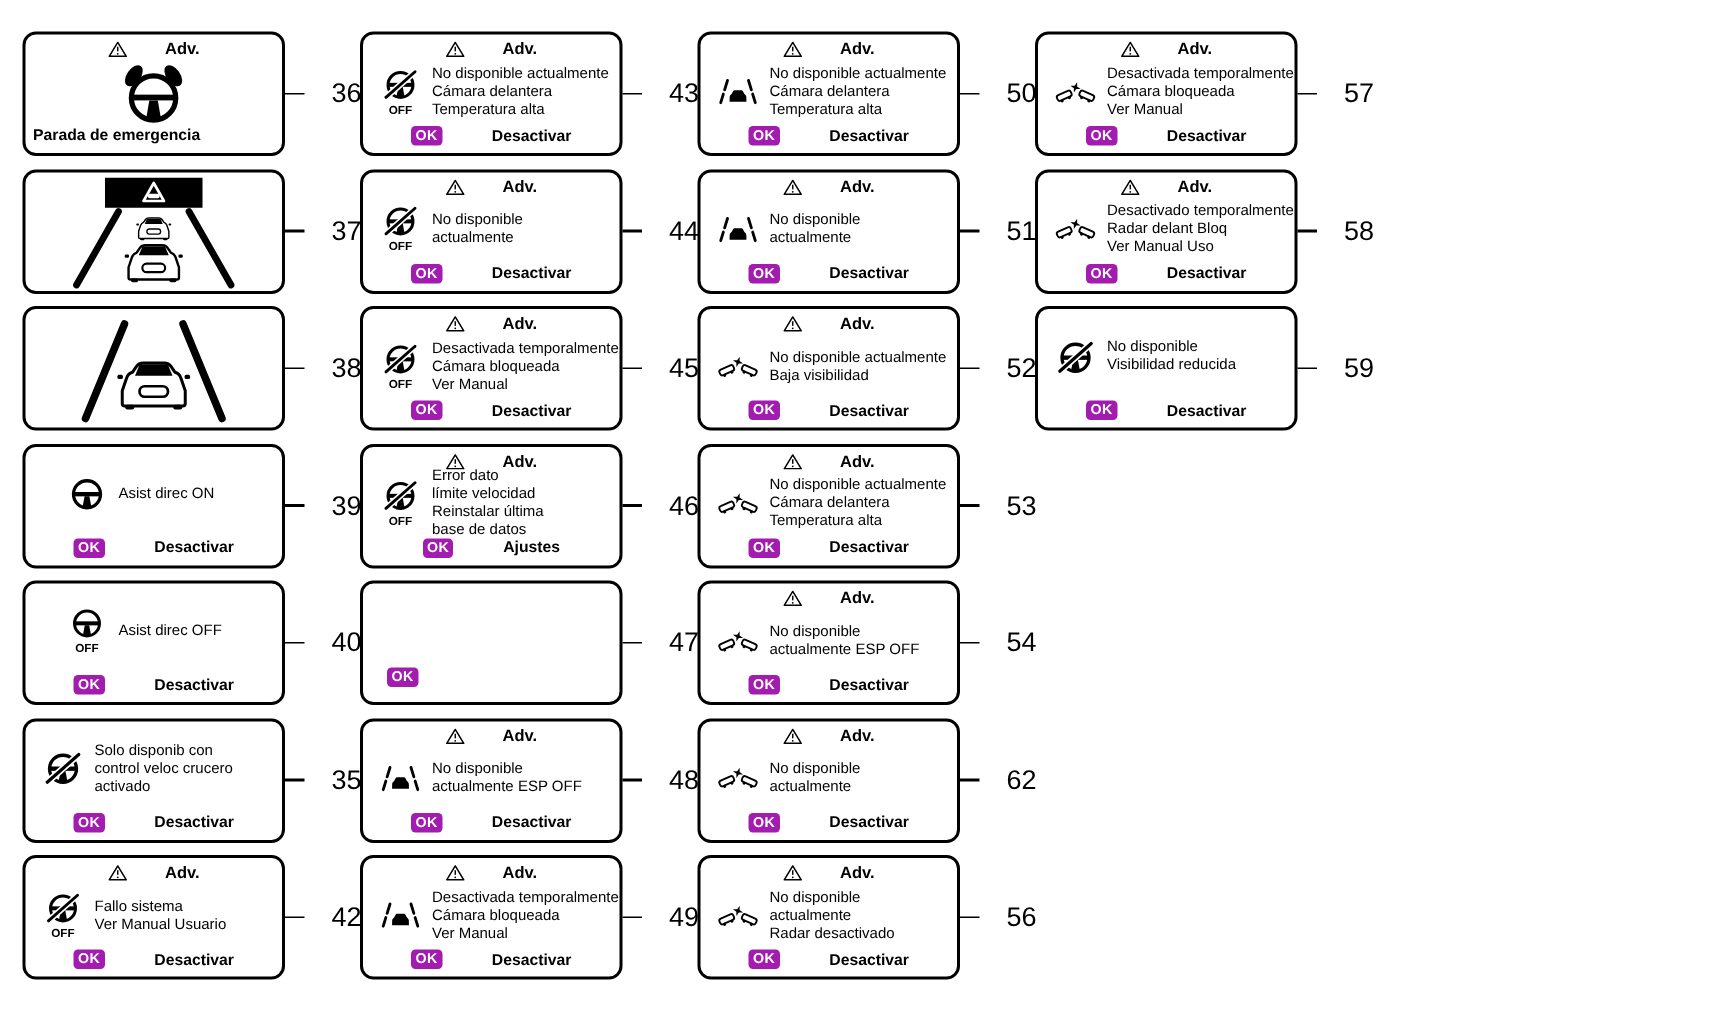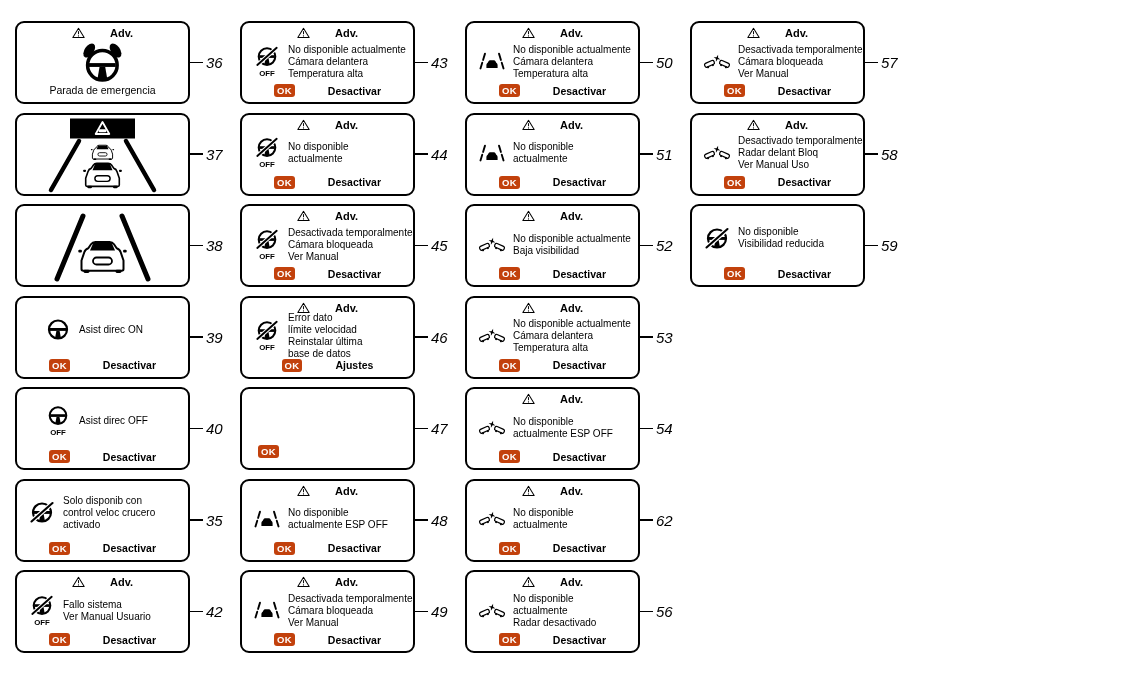--- a/index.html
+++ b/index.html
@@ -8,39 +8,39 @@
     font-family:"Liberation Sans",sans-serif;color:#000;overflow:hidden;
   }
   .column{position:absolute;top:21px;display:flex;flex-direction:column;gap:8.5px;}
   .card-row{display:flex;align-items:center;}
   .box{
     width:175px;height:83px;border:2px solid #000;border-radius:9px;background:#fff;
     box-sizing:border-box;display:flex;flex-direction:column;padding:3px 5px 5px 5px;
     position:relative;flex:none;
   }
   .leader{width:13px;height:1.6px;background:#000;flex:none;}
-  .ref{font-size:15px;margin-left:3px;color:#000;font-style:italic;}
+  .ref{font-size:18px;margin-left:18px;color:#000;}
   .hdr{display:flex;justify-content:center;align-items:center;gap:25px;padding-top:1px;flex:none;}
   .tri svg{width:13px;height:11.5px;display:block;}
   .adv{font-weight:bold;font-size:11px;}
   .body{flex:1;display:flex;align-items:center;gap:7px;padding-left:6px;min-height:0;}
   .body.indent{padding-left:22px;}
   .icon-sm{flex:none;width:28px;display:flex;justify-content:center;align-items:flex-end;}
   .icon-sm svg{width:26px;display:block;}
   .icon-sm svg.wide{width:31px;}
   .lines{font-weight:normal;font-size:10px;line-height:1.2;white-space:nowrap;}
   .foot{display:flex;justify-content:center;align-items:center;gap:5px;flex:none;}
   .okb{
-    background:#c2410c;color:#fff;font-weight:bold;font-size:9.5px;
+    background:#a21caf;color:#fff;font-weight:bold;font-size:9.5px;
     padding:0 3px;border-radius:3px;line-height:13px;letter-spacing:.3px;flex:none;
   }
   .act{font-weight:bold;font-size:10.5px;padding-left:28px;}
   .emg{flex:1;display:flex;align-items:center;justify-content:center;min-height:0;}
   .emg svg{height:46px;display:block;}
-  .caption{text-align:center;font-weight:normal;font-size:10.5px;flex:none;padding-bottom:1px;}
+  .caption{text-align:left;font-weight:bold;font-size:10.5px;flex:none;padding-bottom:1px;}
   .roadbox{padding:0;overflow:hidden;display:block;}
   .roadbox svg{display:block;width:100%;height:100%;}
   .note{margin-top:auto;display:flex;gap:6px;align-items:flex-start;padding:0 0 5px 11px;}
   .note .lines{font-size:10.5px;}
   .note .okb{margin-top:1px;}
 </style>
 </head>
 <body>
 
 <div id="figure-root">

